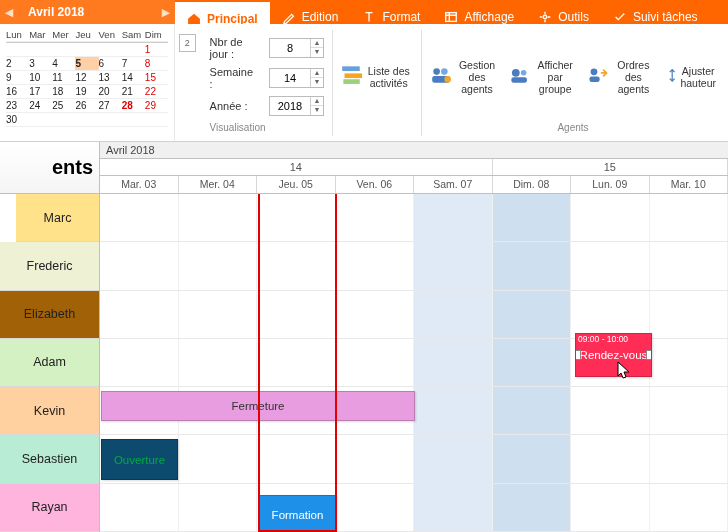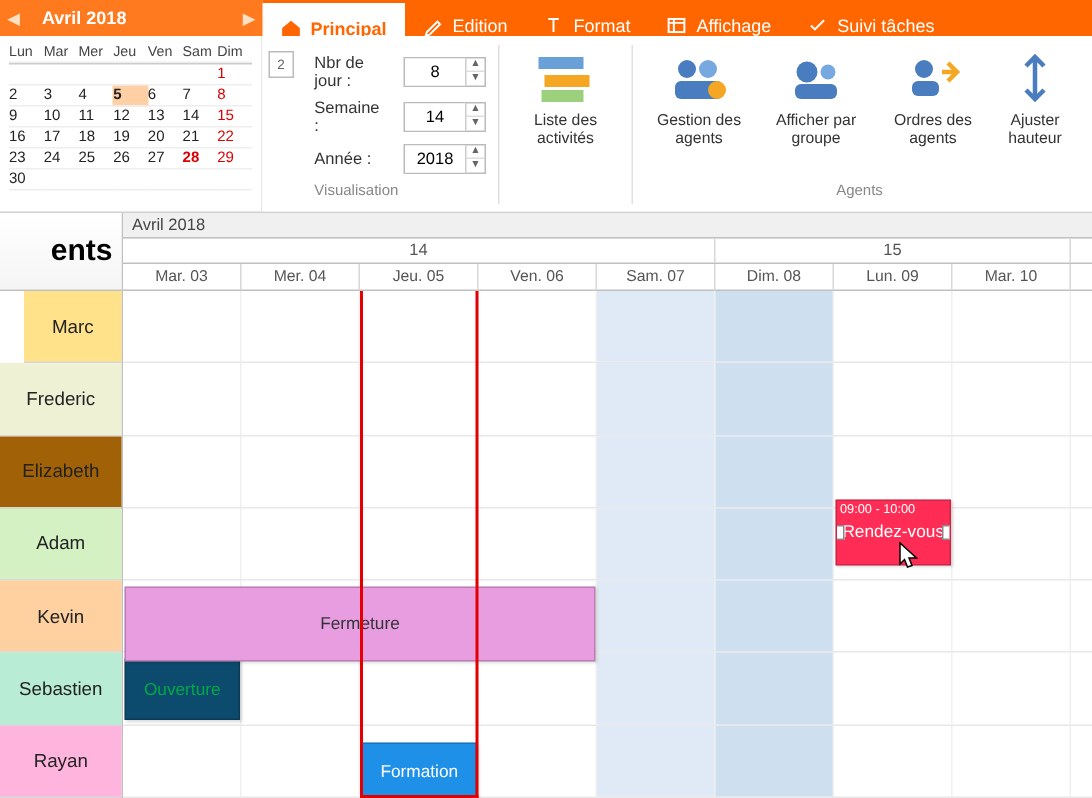--- a/index.html
+++ b/index.html
@@ -86,36 +86,36 @@
   }
   .spin input {
     width: 40px; border: none; outline: none;
     font-size: 11px; text-align: center; height: 18px;
   }
   .spin .btns { display: flex; flex-direction: column; border-left: 1px solid #ccc; }
   .spin .btns span { width: 12px; height: 9px; font-size: 7px; line-height: 8px; text-align: center; color: #666; cursor: pointer; }
   .spin .btns span:first-child { border-bottom: 1px solid #ddd; }
 
   .rib-btn {
-    display: flex; flex-direction: column; align-items: center; justify-content: flex-start;
+    display: flex; align-items: center; justify-content: flex-start;
     width: 72px; height: 88px; padding-top: 2px;
     cursor: pointer; font-size: 10.5px; color: #333; text-align: center; line-height: 12px;
   }
   .rib-btn .ic { width: 40px; height: 36px; display:flex; align-items:center; justify-content:center; margin-bottom:4px; }
 
   .small-tag {
     width: 18px; height: 18px; border: 1px solid #bbb;
     display: flex; align-items: center; justify-content: center;
     font-size: 9px; color: #666; margin: 4px 6px 0 0;
   }
 
   
   .main { display: flex; height: calc(532px - 24px - 118px); }
   .agents-col {
-    width: 82px; border-right: 1px solid #c0c0c0;
+    width: 100px; border-right: 1px solid #c0c0c0;
     display: flex; flex-direction: column;
   }
   .agents-title {
     height: 52px; display: flex; align-items: center; justify-content: flex-end;
     font-size: 20px; font-weight: 700; padding-right: 6px;
     border-bottom: 1px solid #c0c0c0;
     background: linear-gradient(#fff,#f5f5f5);
     overflow: hidden;
   }
   .agent {
@@ -202,20 +202,27 @@
           <path d="M4 3 h8 M8 3 v10"></path>
         </svg>
         <span>Format</span>
       </div>
       <div class="ribbon-tab">
         <svg viewBox="0 0 16 16" fill="none" stroke="#fff" stroke-width="1.5">
           <rect x="2" y="3" width="12" height="10"></rect>
           <path d="M2 6 h12 M6 3 v10"></path>
         </svg>
         <span>Affichage</span>
+      </div>
+      <div class="ribbon-tab">
+        <svg viewBox="0 0 16 16" fill="none" stroke="#fff" stroke-width="1.5">
+          <path d="M8 2 v3 M8 11 v3 M2 8 h3 M11 8 h3"></path>
+          <circle cx="8" cy="8" r="2"></circle>
+        </svg>
+        <span>Outils</span>
       </div>
       <div class="ribbon-tab">
         <svg viewBox="0 0 16 16" fill="none" stroke="#fff" stroke-width="1.5">
           <path d="M3 8 l3 3 7 -7"></path>
         </svg>
         <span>Suivi tâches</span>
       </div>
     </div>
 </div>
 
@@ -488,21 +495,21 @@
           <div class="gcell cw"></div>
           <div class="gcell cw"></div>
           <div class="gcell cw weekend"></div>
           <div class="gcell cw weekend sun"></div>
           <div class="gcell cw"></div>
           <div class="gcell cw"></div>
         </div>
         <div class="event" style="background: #0c4a6e; color: rgb(0, 170, 68); left: 1px; width: 77px; top: 245.429px; height: 40.2857px;">
           <span>Ouverture</span>
         </div>
-        <div class="event" style="background: rgb(231, 157, 224); color: rgb(51, 51, 51); left: 1px; width: 314px; top: 197.143px; height: 50px;">
+        <div class="event" style="background: rgb(231, 157, 224); color: rgb(51, 51, 51); left: 1px; width: 314px; top: 197.143px; height: 30px;">
           <span>Fermeture</span>
         </div>
         <div class="event" style="background: rgb(30, 144, 232); color: rgb(255, 255, 255); left: 159px; width: 77px; top: 301px; height: 40.2857px;">
           <span>Formation</span>
         </div>
         <div class="event sel" style="background: rgb(255, 45, 85); color: rgb(255, 255, 255); left: 475px; width: 77px; top: 138.857px; height: 44.2857px;">
           <span class="hdr">09:00 - 10:00</span>
           <span>Rendez-vous</span>
         </div>
       </div>

